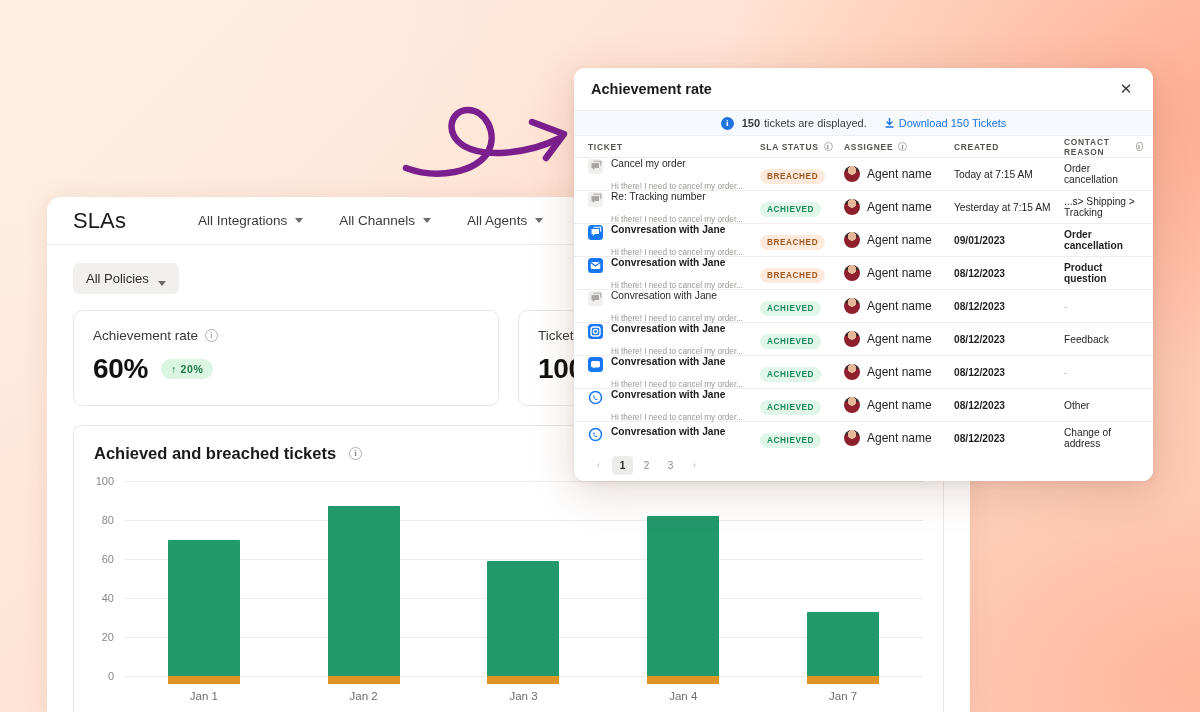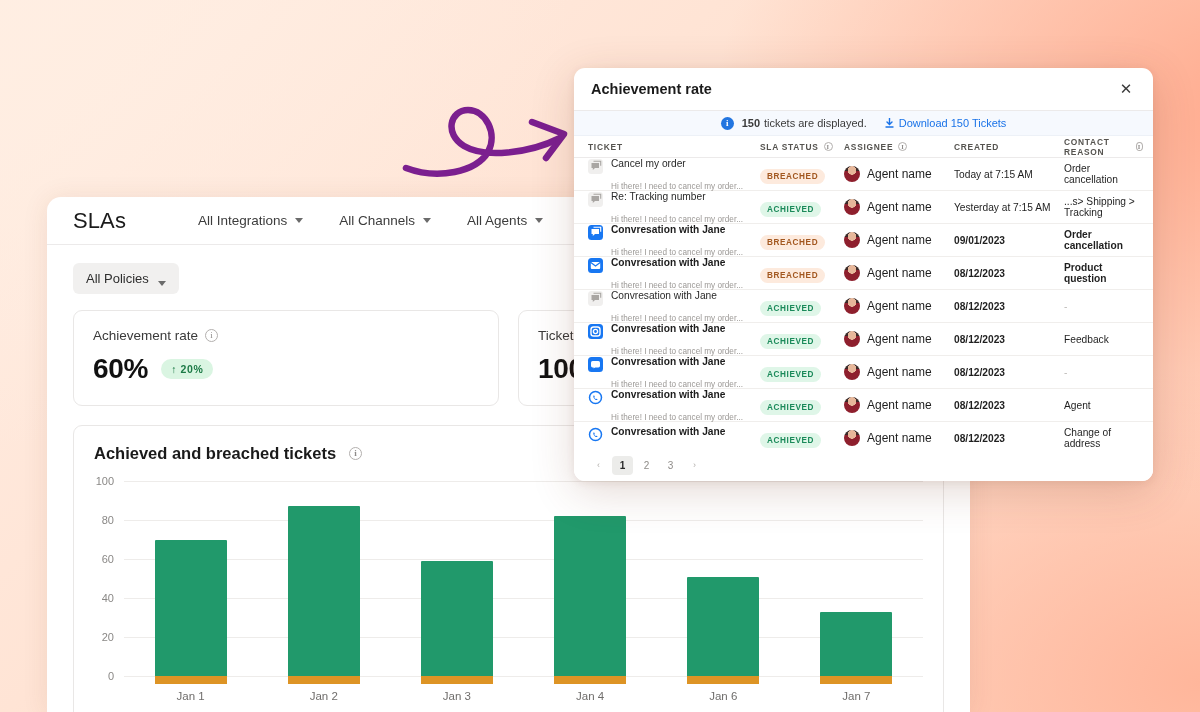--- a/index.html
+++ b/index.html
@@ -294,25 +294,20 @@
               <div class="bar-ach" title="Achieved: 59" style="height: 115.05px; background: rgb(33, 153, 107);"></div>
               <div class="bar-br" title="Breached: 4" style="height: 7.8px; bottom: -7.8px; background: rgb(221, 148, 37);"></div>
               <div class="xtick">Jan 3</div>
             </div>
             <div class="bar-col">
               <div class="bar-ach" title="Achieved: 82" style="height: 159.9px; background: rgb(33, 153, 107);"></div>
               <div class="bar-br" title="Breached: 4" style="height: 7.8px; bottom: -7.8px; background: rgb(221, 148, 37);"></div>
               <div class="xtick">Jan 4</div>
             </div>
             <div class="bar-col">
-              <div class="bar-ach" title="Achieved: 51" style="height: 99.45px; background: rgb(33, 153, 107);"></div>
-              <div class="bar-br" title="Breached: 4" style="height: 7.8px; bottom: -7.8px; background: rgb(221, 148, 37);"></div>
-              <div class="xtick">Jan 6</div>
-            </div>
-            <div class="bar-col">
               <div class="bar-ach" title="Achieved: 33" style="height: 64.35px; background: rgb(33, 153, 107);"></div>
               <div class="bar-br" title="Breached: 4" style="height: 7.8px; bottom: -7.8px; background: rgb(221, 148, 37);"></div>
               <div class="xtick">Jan 7</div>
             </div>
           </div>
       </div>
 
     </div>
   </div>
 </div>
@@ -515,21 +510,21 @@
             <div class="tk-t">Convresation with Jane</div>
             <div class="tk-s">Hi there! I need to cancel my order...</div>
           </div>
         </div>
         <div class="c-sla"><span class="sla achieved">ACHIEVED</span></div>
         <div class="c-assignee asg">
           <span class="avatar"></span>
           <span>Agent name</span>
         </div>
         <div class="c-created created bold">08/12/2023</div>
-        <div class="c-reason reason">Agent</div>
+        <div class="c-reason reason">Other</div>
       </div>
       <div class="trow">
         <div class="c-ticket tk">
           <span class="tk-ic"><svg width="15" height="15" viewBox="0 0 15 15">
               <rect width="15" height="15" rx="3.5" fill="#ffffff"></rect>
               <circle cx="7.5" cy="7.5" r="6" fill="none" stroke="#1877f2" stroke-width="1.5"></circle>
               <path d="M5.4 5.6c-.6 1.6.7 3.6 2.3 4.3 1 .4 1.6.1 1.9-.4l-1-.8-.8.4c-.7-.3-1.3-1-1.5-1.7l.5-.7-.6-1.2z" fill="#1877f2"></path>
             </svg></span>
           <div class="tk-txt">
             <div class="tk-t">Convresation with Jane</div>

